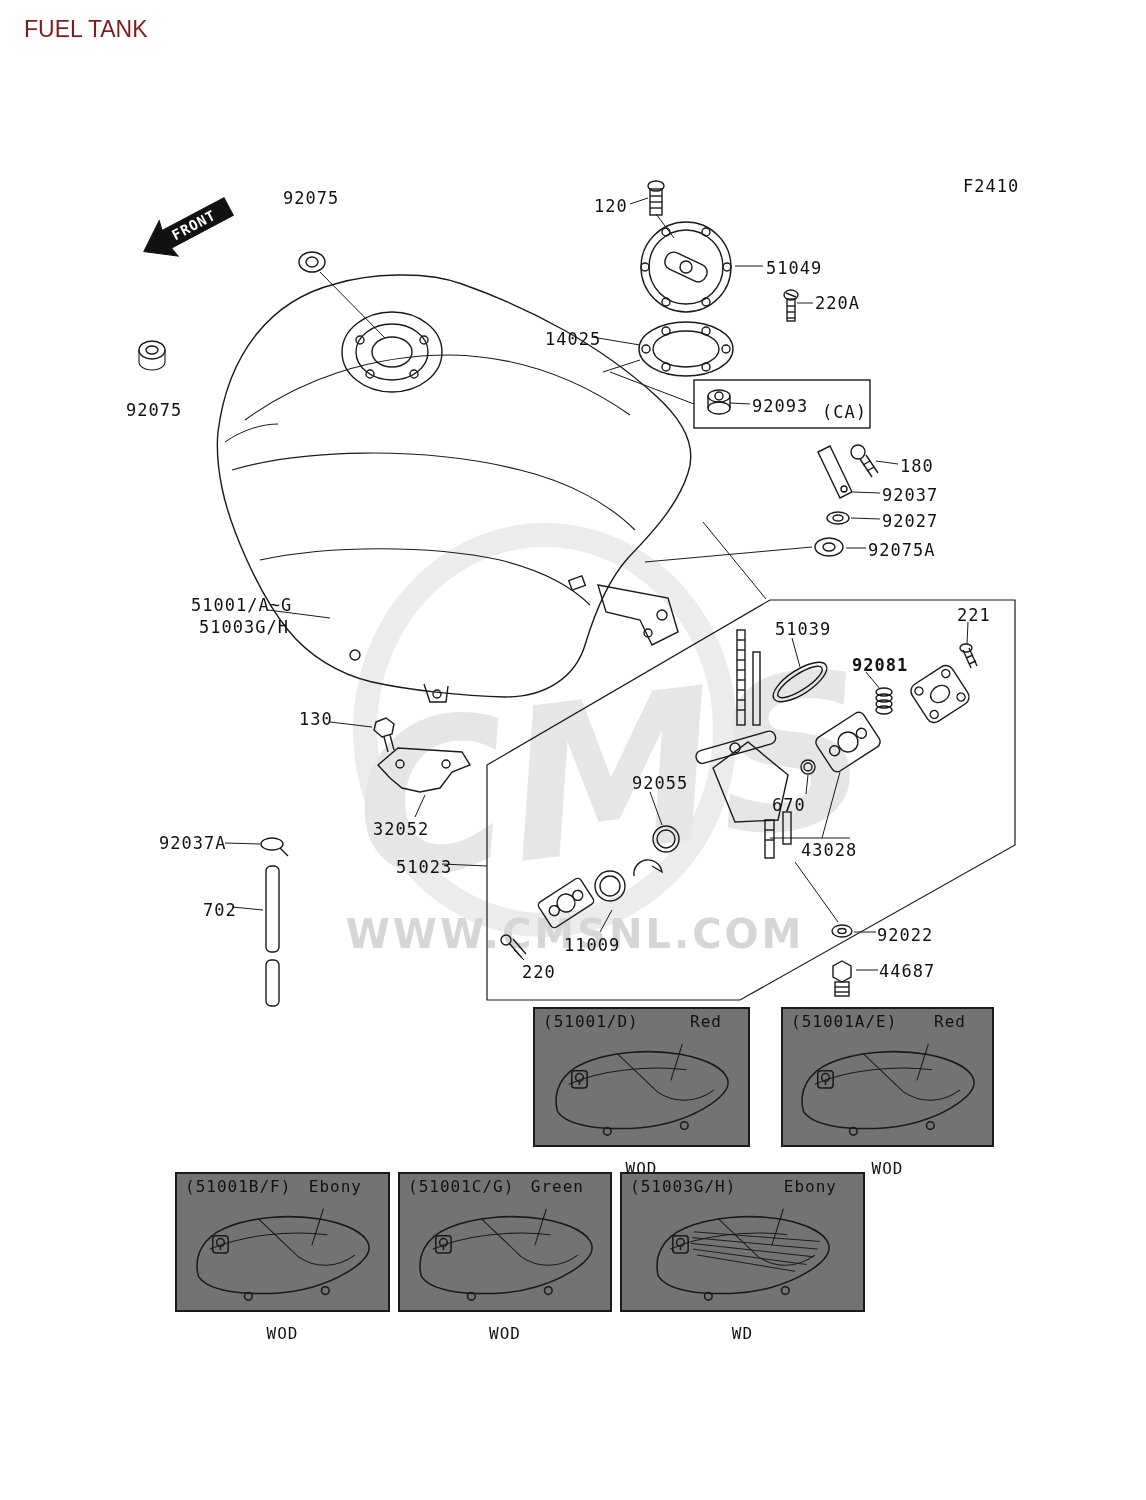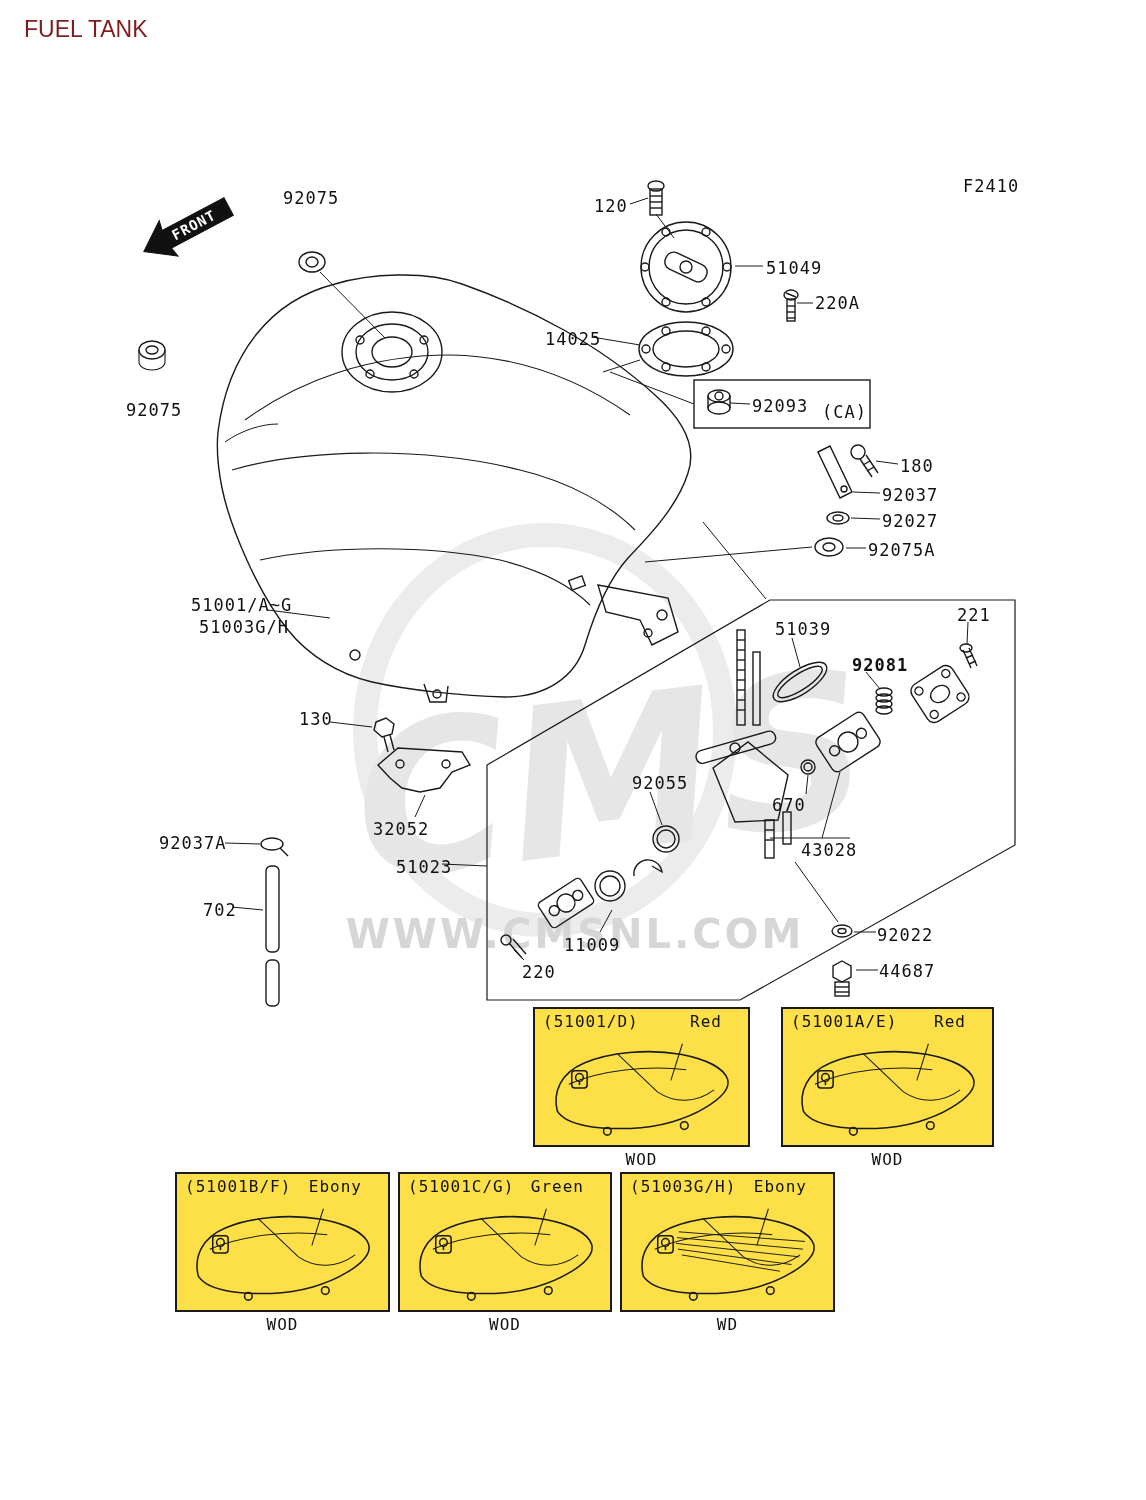--- a/index.html
+++ b/index.html
@@ -4,24 +4,24 @@
 <style>
   html,body{margin:0;padding:0;background:#fff;}
   .page{position:relative;width:1146px;height:1500px;background:#ffffff;overflow:hidden;
         font-family:"DejaVu Sans Mono","Liberation Mono",monospace;color:#111;}
   .title{position:absolute;left:24px;top:16px;font-family:"Liberation Sans",sans-serif;
          font-size:23px;color:#7f1d1d;}
   .figcode{position:absolute;left:963px;top:176px;font-size:15px;letter-spacing:1px;}
   .art{position:absolute;left:0;top:0;}
   .lbl{position:absolute;font-size:17px;letter-spacing:1px;white-space:nowrap;}
   .variant-wrap{position:absolute;}
-  .v-box{border:2px solid #1b1b1b;height:140px;box-sizing:border-box;background:#fde047;}
+  .v-box{border:2px solid #1b1b1b;height:140px;box-sizing:border-box;background:#737373;}
   .v-head{display:flex;justify-content:space-between;padding:3px 26px 0 8px;font-size:16px;letter-spacing:1px;}
   .v-art{display:block;width:203px;height:110px;margin:2px auto 0;}
-  .v-sub{text-align:center;font-size:16px;margin-top:3px;letter-spacing:1px;}
+  .v-sub{text-align:center;font-size:16px;margin-top:12px;letter-spacing:1px;}
   .footer{position:absolute;left:0;right:0;top:1437px;text-align:center;
           font-family:"Liberation Serif",serif;font-size:36px;color:#cc0e0e;}
 </style>
 </head>
 <body>
 
 <div class="page">
 
   <div class="title">FUEL TANK</div>
   <div class="figcode lbl" style="left:963px;top:176px;">F2410</div>
@@ -365,21 +365,21 @@
         <span>(51001C/G)</span>
         <span>Green</span>
       </div>
       <svg class="v-art" viewBox="0 0 211 112">
           <use href="#tank-side"></use>
         </svg>
     </div>
     <div class="v-sub">WOD</div>
   </div>
 
-  <div class="variant-wrap" style="left:620px;top:1172px;width:215px;">
+  <div class="variant-wrap" style="left:620px;top:1172px;width:245px;">
     <div class="v-box">
       <div class="v-head">
         <span>(51003G/H)</span>
         <span>Ebony</span>
       </div>
       <svg class="v-art" viewBox="0 0 211 112">
           <use href="#tank-side-striped"></use>
         </svg>
     </div>
     <div class="v-sub">WD</div>

